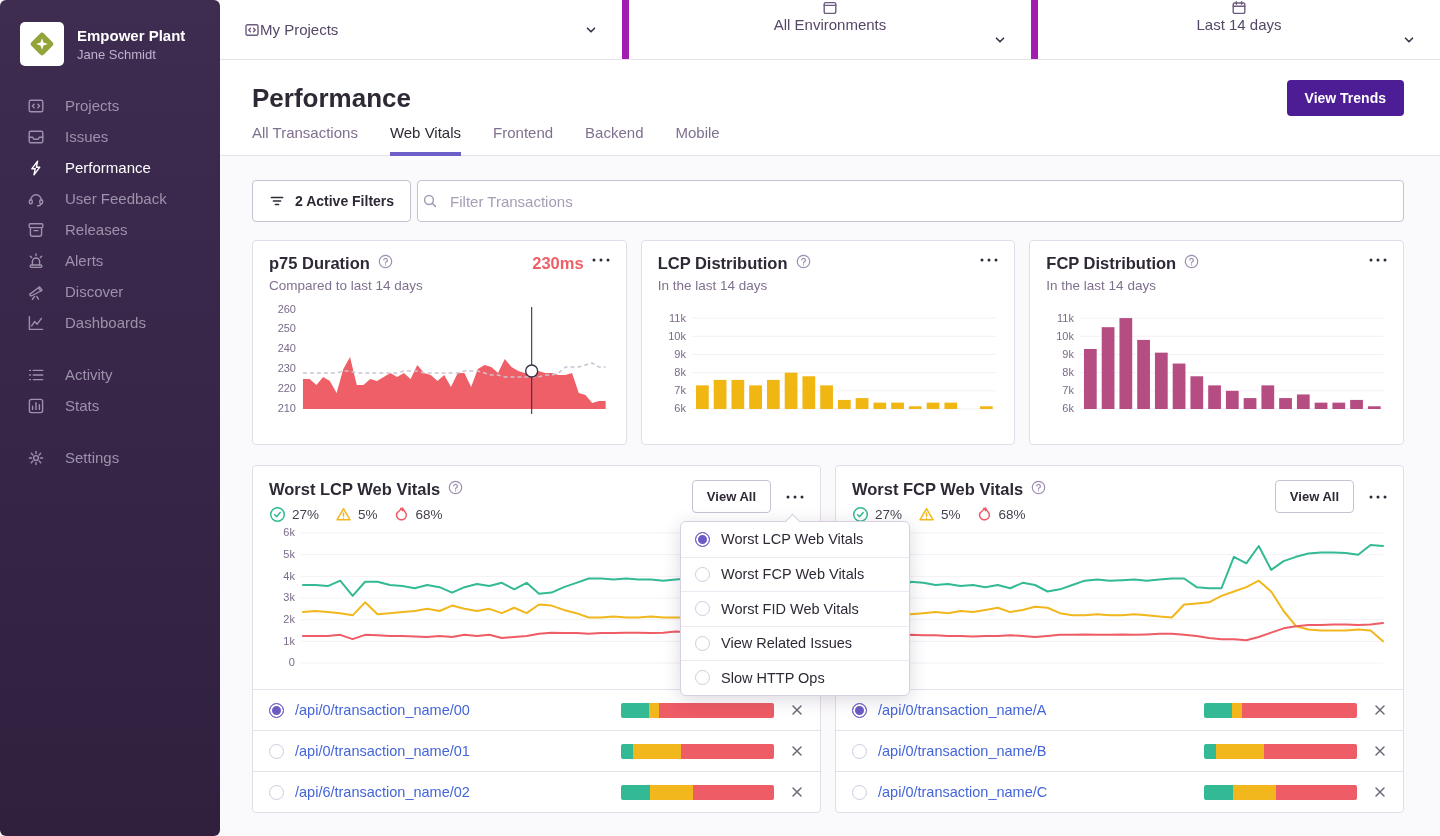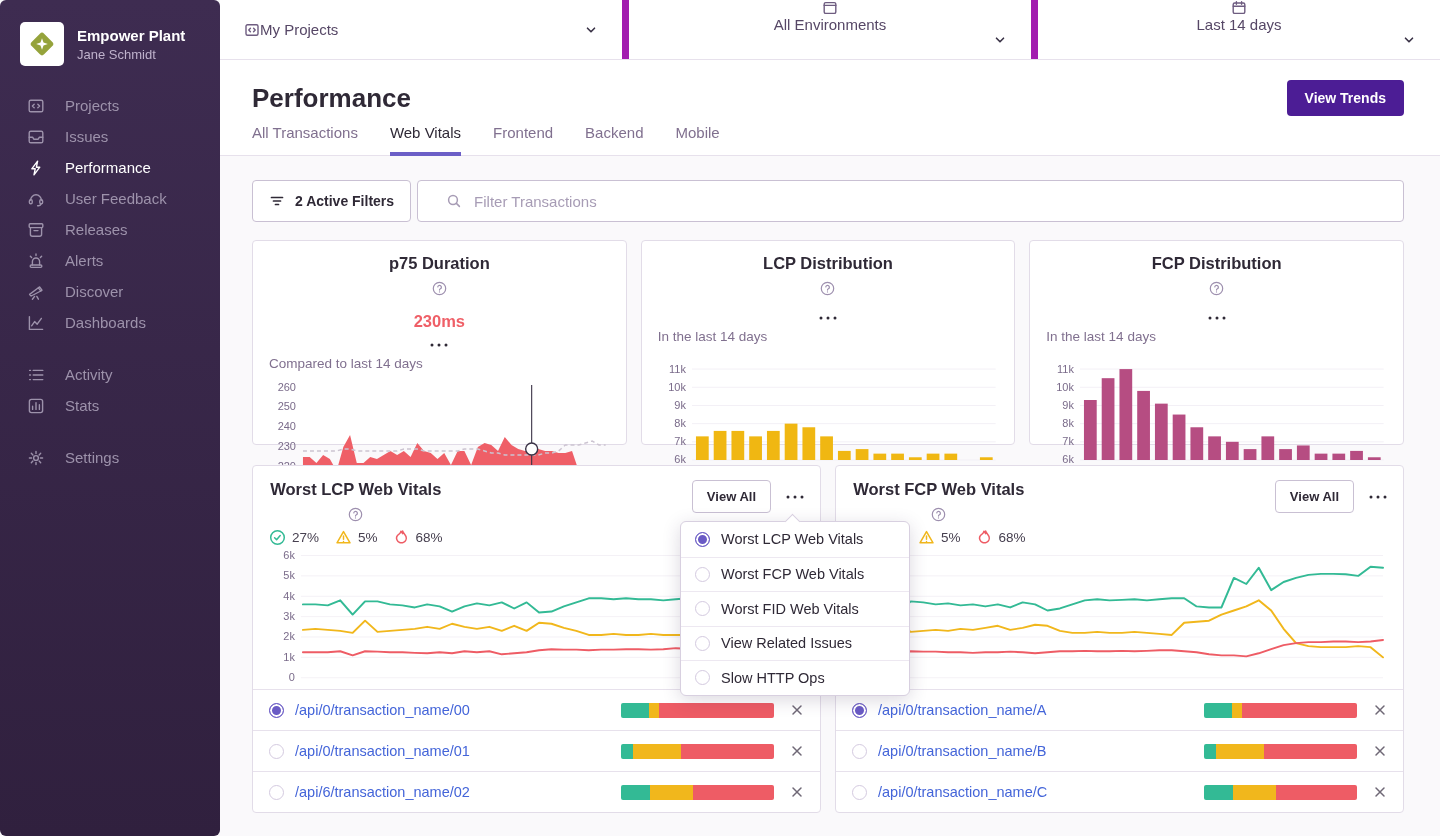--- a/index.html
+++ b/index.html
@@ -31,29 +31,29 @@
   .page-title { font-size:26px; font-weight:700; color:#2F2936; }
   .btn-primary { background:#4c1d95; color:#fff; font-weight:700; font-size:14px; padding:10px 18px; border-radius:4px; border:none; cursor:pointer; font-family:inherit; }
   .tabs { display:flex; gap:32px; margin-top:8px; }
   .tab { padding-bottom:11px; font-size:15px; color:#80708F; cursor:pointer; border-bottom:4px solid transparent; margin-bottom:-1px; }
   .tab.active { color:#2F2936; border-color:#6C5FC7; }
 
   .content { flex:1; padding:24px 36px 0 32px; position:relative; }
   .filter-row { display:flex; gap:6px; height:42px; }
   .btn-filter { display:flex; align-items:center; gap:10px; background:#fff; border:1px solid #C9C0D3; border-radius:4px; padding:0 16px; font-size:14px; font-weight:700; color:#2F2936; cursor:pointer; }
   .btn-filter .ic { color:#2F2936; }
-  .search-box { flex:1; display:flex; align-items:center; gap:10px; background:#fff; border:1px solid #C9C0D3; border-radius:4px; padding:0 28px; color:#A79CB5; }
+  .search-box { flex:1; display:flex; align-items:center; gap:10px; background:#fff; border:1px solid #C9C0D3; border-radius:4px; padding:0 4px; color:#A79CB5; }
   .search-box input { border:none; outline:none; flex:1; font-size:15px; color:#2F2936; font-family:inherit; background:transparent; }
   .search-box input::placeholder { color:#A79CB5; }
 
   
   .card { background:#fff; border:1px solid #E2DCE8; border-radius:4px; }
   .row1 { display:grid; grid-template-columns:repeat(3,1fr); gap:14px; margin-top:18px; }
   .mini-card { padding:13px 16px 10px; height:205px; }
-  .card-head { display:flex; align-items:center; gap:8px;flex-direction:column; }
+  .card-head { display:flex; align-items:flex-start; gap:8px; }
   .card-title { font-size:16.5px; font-weight:600; color:#2F2936; }
   .q { color:#9D8FAE; cursor:pointer; }
   .spacer { flex:1; }
   .metric { color:#EF5F67; font-size:16.5px; font-weight:600; }
   .dots { color:#2F2936; cursor:pointer; display:inline-flex; padding:4px 0; }
   .card-sub { font-size:13.5px; color:#80708F; margin-top:5px; }
   .mini-chart { margin-top:10px; display:block; }
 
   .row2 { display:grid; grid-template-columns:1fr 1fr; gap:14px; margin-top:20px; }
   .vitals-card { height:348px; overflow:hidden; display:flex; flex-direction:column; }

